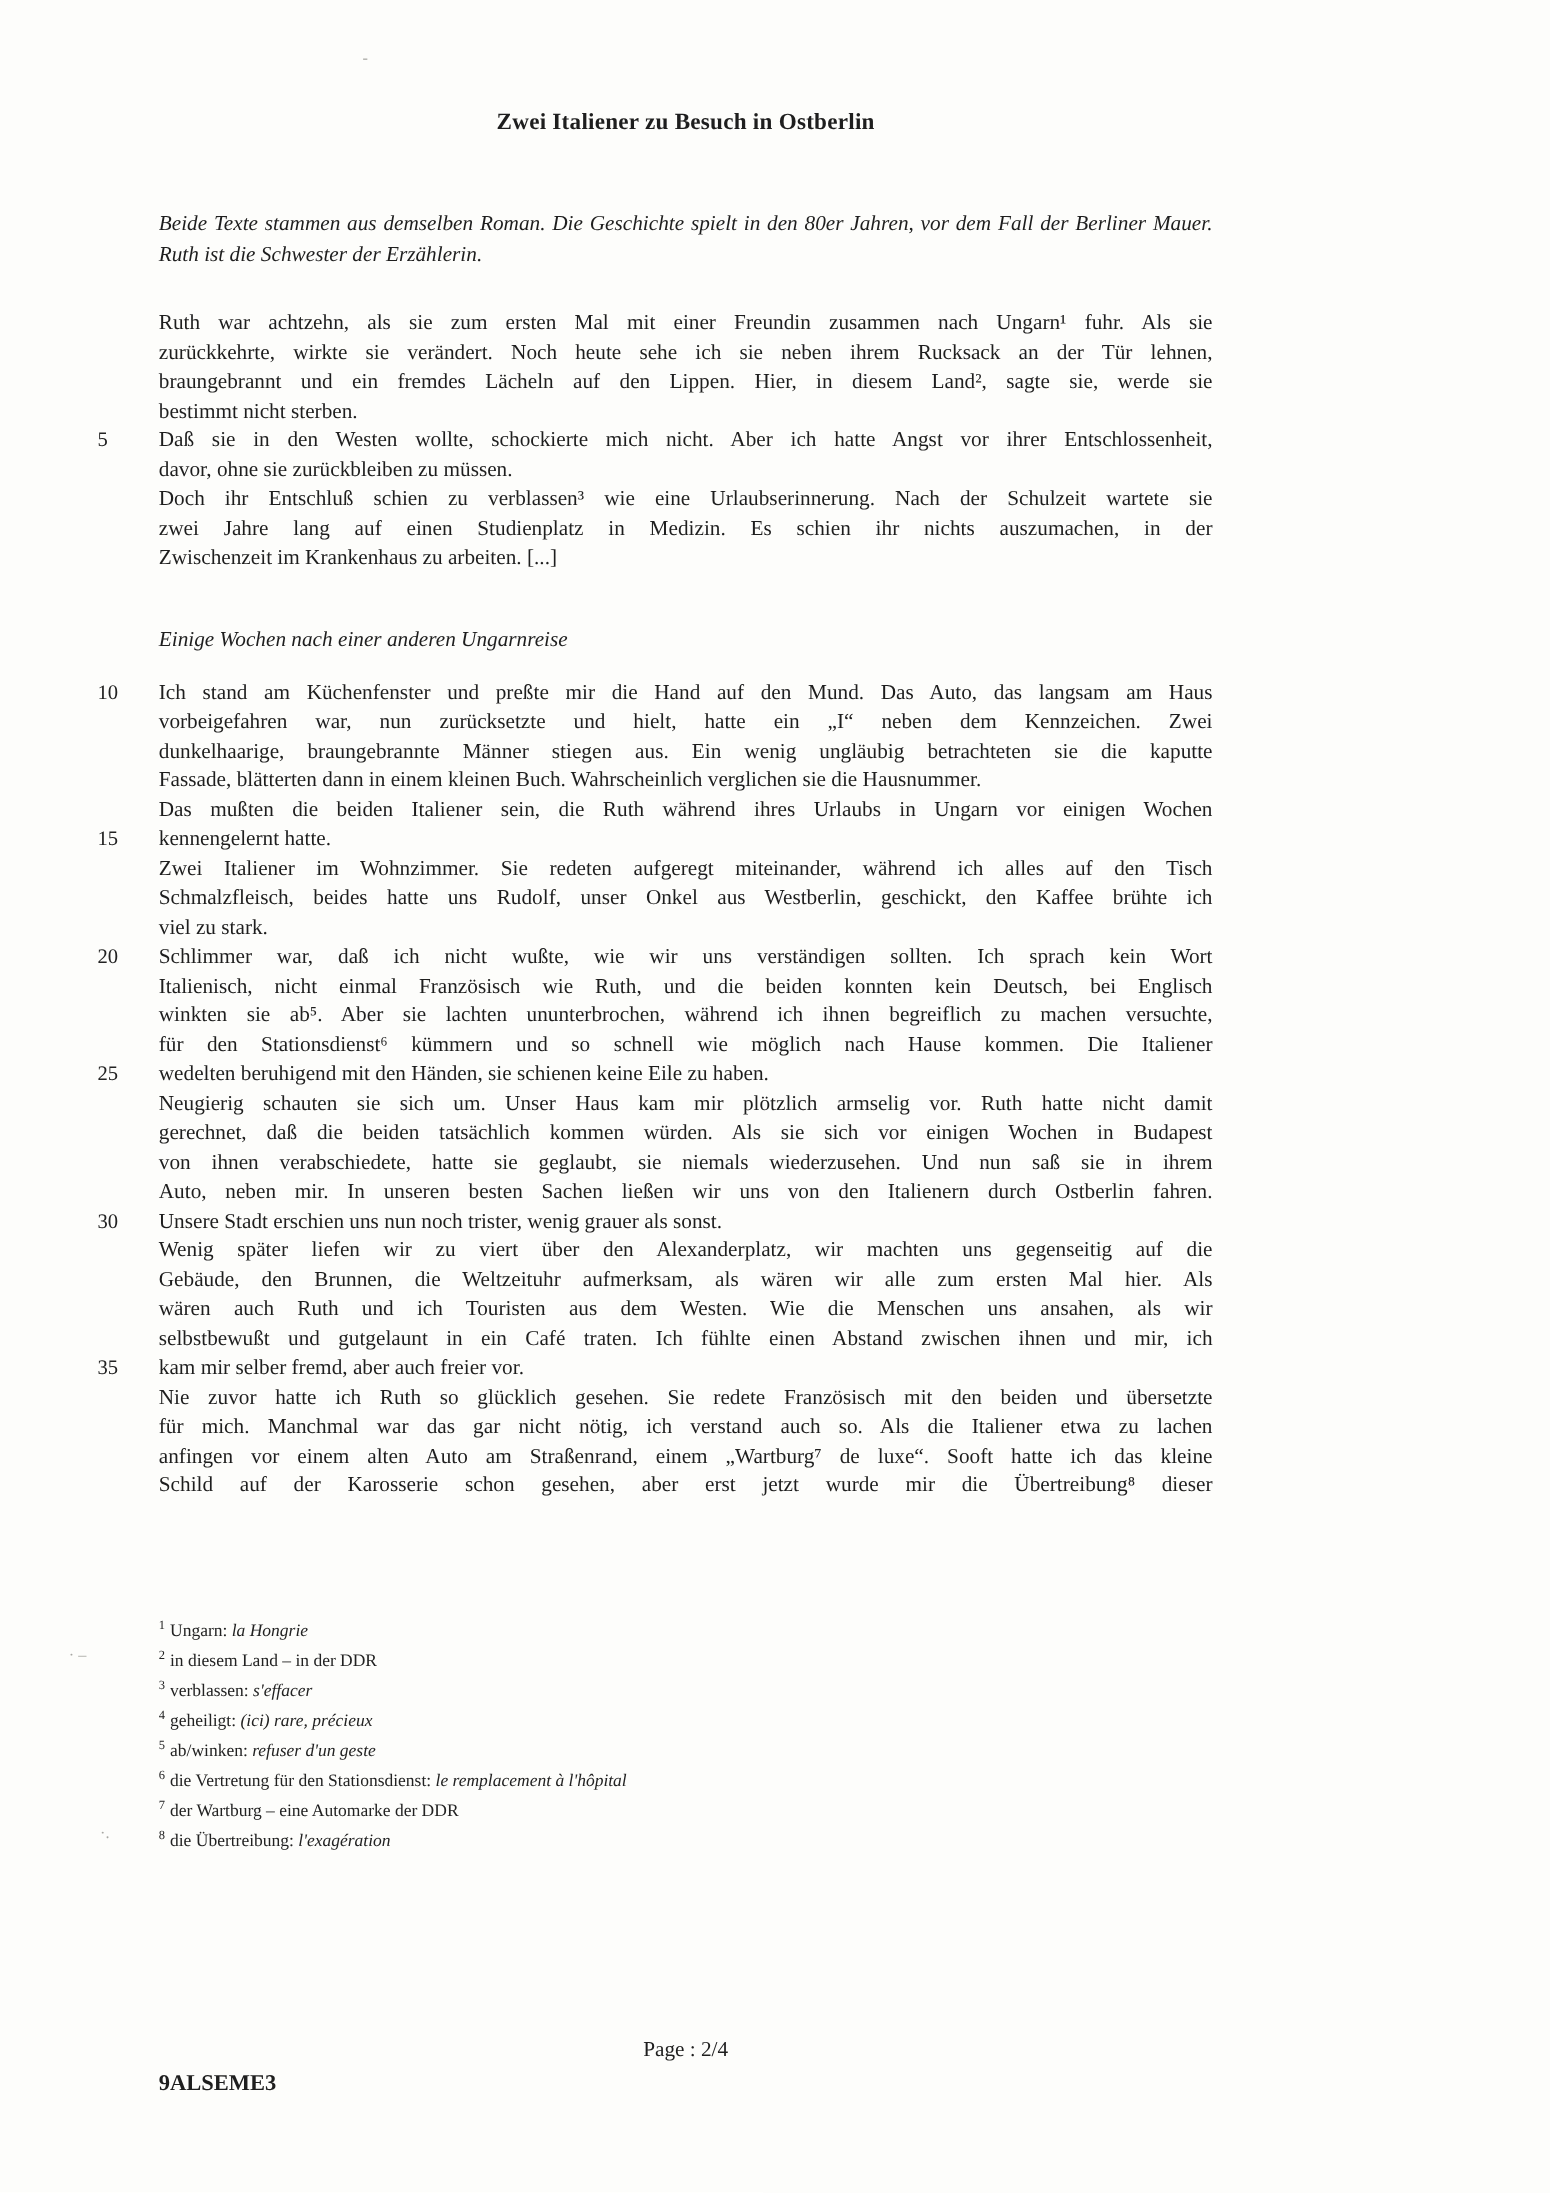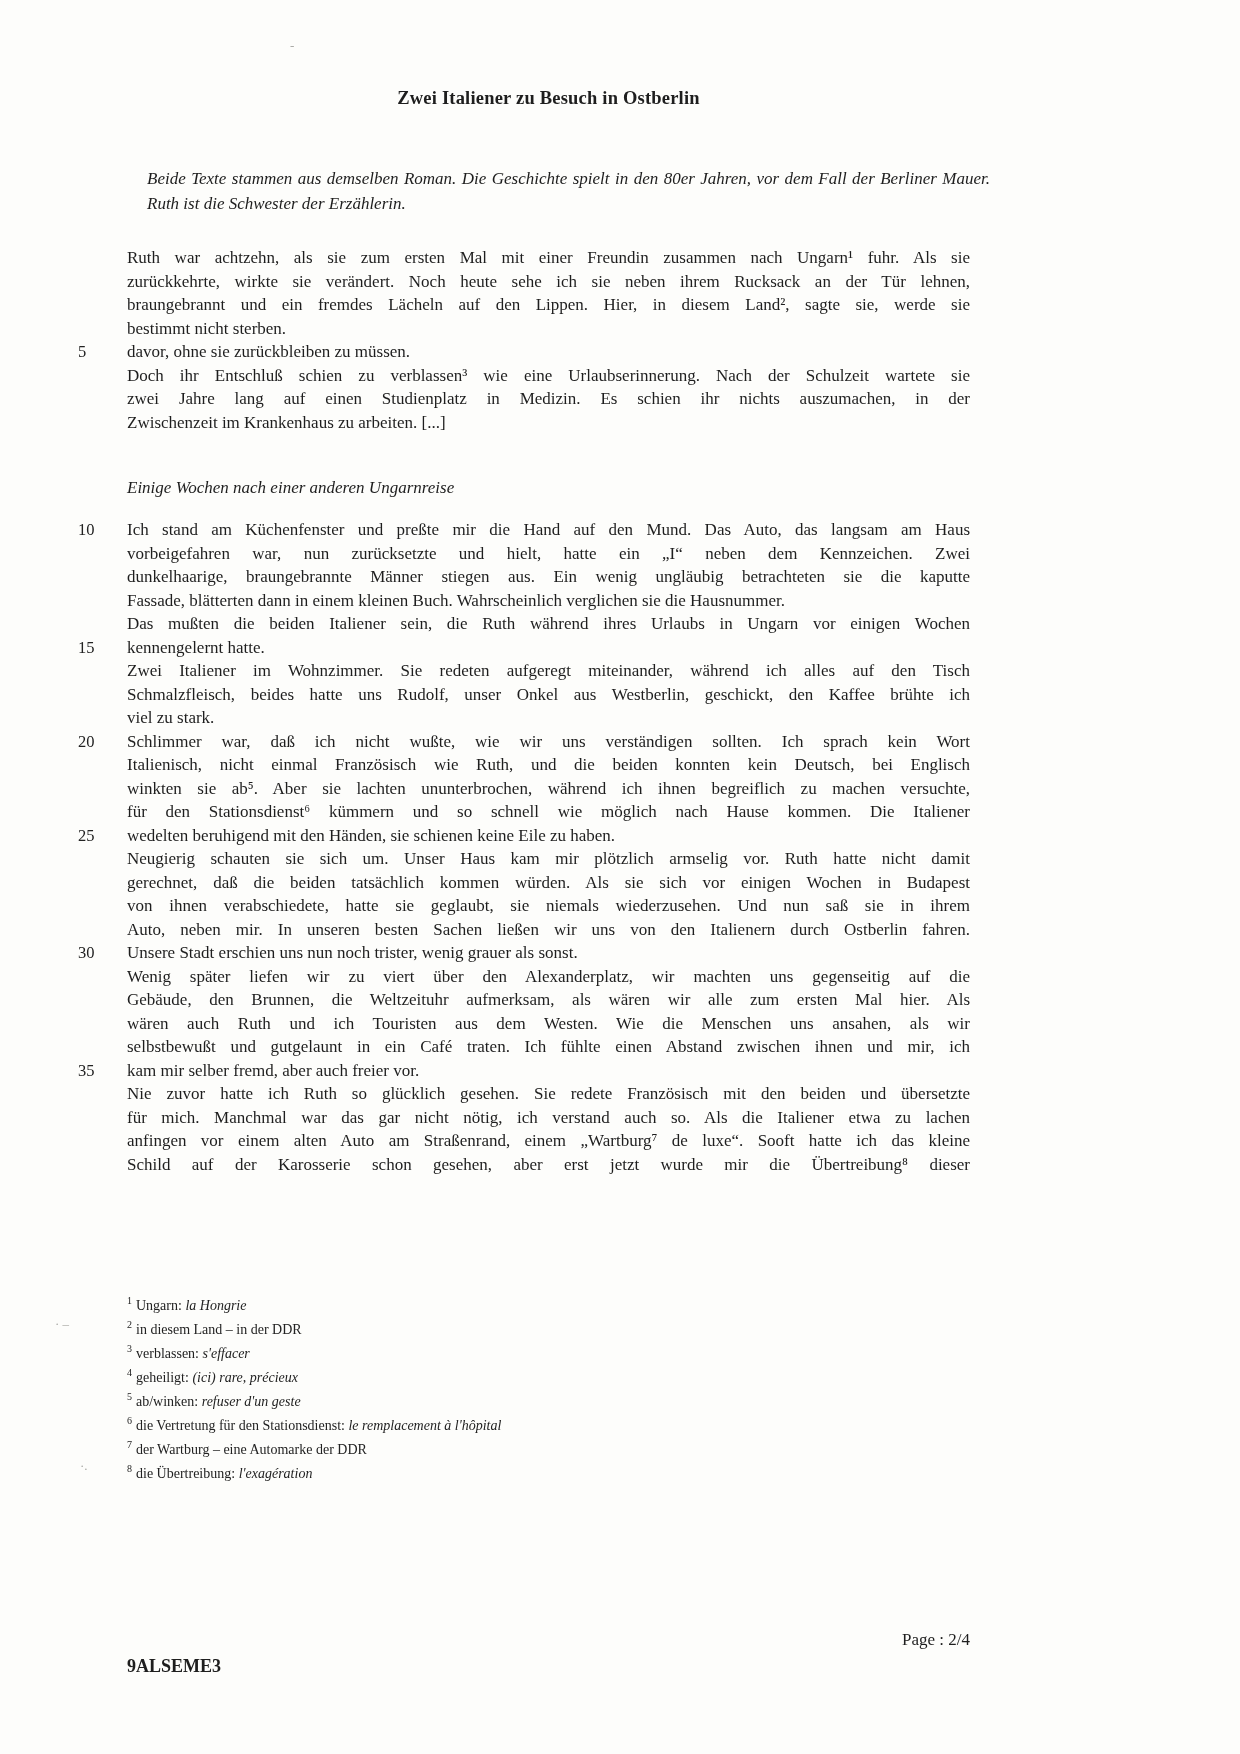--- a/index.html
+++ b/index.html
@@ -30,21 +30,20 @@
   }
   .intro {
     position: absolute;
     top: 166px;
     left: 0;
     width: 100%;
     font-style: italic;
     font-size: 17px;
     line-height: 25px;
     text-align: justify;
-    margin-left: 20px;
   }
   .textflow {
     position: absolute;
     top: 246px;
     left: 0;
     width: 100%;
     font-size: 17px;
   }
   .line {
     position: relative;
@@ -92,21 +91,21 @@
     top: 1628px;
     font-weight: bold;
     font-size: 18px;
     margin-top: 28px;
   }
   .footer-right {
     position: absolute;
     left: 127px;
     width: 843px;
     top: 1630px;
-    text-align: right;
+    text-align: center;
     font-size: 17px;
   }
   .artifact {
     position: absolute;
     color: #8a8a85;
     font-size: 13px;
     opacity: 0.75;
     user-select: none;
   }
 </style>
@@ -124,21 +123,21 @@
     <div class="doc-title">Zwei Italiener zu Besuch in Ostberlin</div>
 
     <div class="intro">Beide Texte stammen aus demselben Roman. Die Geschichte spielt in den 80er Jahren, vor dem Fall der Berliner Mauer. Ruth ist die Schwester der Erzählerin.</div>
 
     <div class="textflow">
       <div id="block1">
           <div class="line jl"><span class="txt">Ruth war achtzehn, als sie zum ersten Mal mit einer Freundin zusammen nach Ungarn¹ fuhr. Als sie</span></div>
           <div class="line jl"><span class="txt">zurückkehrte, wirkte sie verändert. Noch heute sehe ich sie neben ihrem Rucksack an der Tür lehnen,</span></div>
           <div class="line jl"><span class="txt">braungebrannt und ein fremdes Lächeln auf den Lippen. Hier, in diesem Land², sagte sie, werde sie</span></div>
           <div class="line"><span class="txt">bestimmt nicht sterben.</span></div>
-          <div class="line jl"><span class="num">5</span></div>
+          <div class="line jl"><span class="num">5</span><span class="txt">Daß sie in den Westen wollte, schockierte mich nicht. Aber ich hatte Angst vor ihrer Entschlossenheit,</span></div>
           <div class="line"><span class="txt">davor, ohne sie zurückbleiben zu müssen.</span></div>
           <div class="line jl"><span class="txt">Doch ihr Entschluß schien zu verblassen³ wie eine Urlaubserinnerung. Nach der Schulzeit wartete sie</span></div>
           <div class="line jl"><span class="txt">zwei Jahre lang auf einen Studienplatz in Medizin. Es schien ihr nichts auszumachen, in der</span></div>
           <div class="line"><span class="txt">Zwischenzeit im Krankenhaus zu arbeiten. [...]</span></div>
         </div>
       <div class="section-heading">Einige Wochen nach einer anderen Ungarnreise</div>
       <div id="block2">
           <div class="line jl"><span class="num">10</span><span class="txt">Ich stand am Küchenfenster und preßte mir die Hand auf den Mund. Das Auto, das langsam am Haus</span></div>
           <div class="line jl"><span class="txt">vorbeigefahren war, nun zurücksetzte und hielt, hatte ein „I“ neben dem Kennzeichen. Zwei</span></div>
           <div class="line jl"><span class="txt">dunkelhaarige, braungebrannte Männer stiegen aus. Ein wenig ungläubig betrachteten sie die kaputte</span></div>

